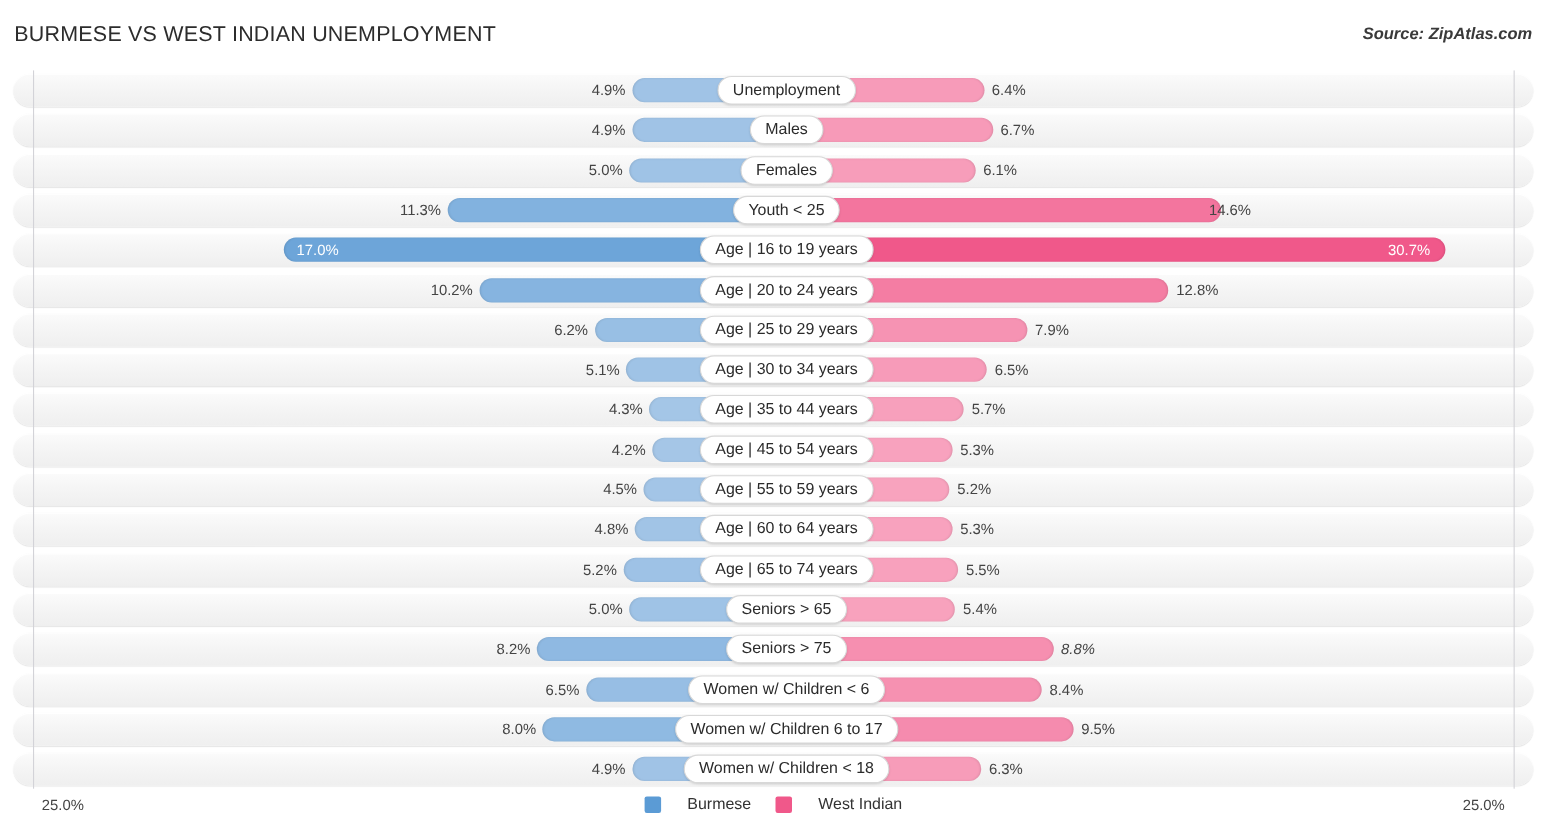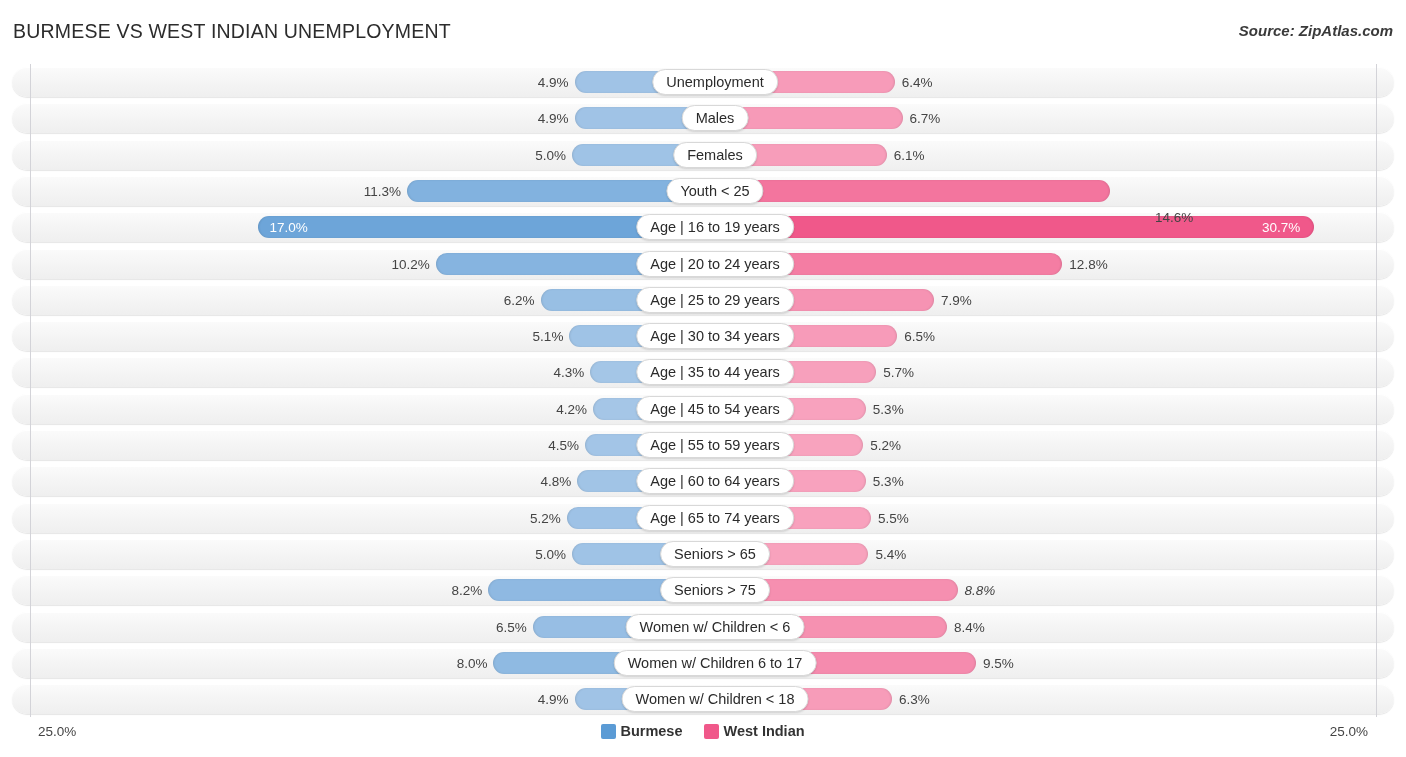--- a/index.html
+++ b/index.html
@@ -132,23 +132,22 @@
     left: 0; width: 1406px;
     display: flex;
     justify-content: center;
     align-items: center;
     gap: 22px;
     pointer-events: none;
   }
   .legend-item {
     display: flex;
     align-items: center;
-    gap: 4px;
+    gap: 24px;
     pointer-events: auto;
-    font-weight: bold;
   }
   .legend-swatch {
     width: 15px; height: 15px;
     border-radius: 2px;
     display: inline-block;
   }
   .legend-label {
     font-size: 14.5px;
     color: #333;
   }
@@ -189,21 +188,21 @@
           <div class="val val-left" style="right: 828px;">5.0%</div>
           <div class="val val-right" style="left: 881.82px;">6.1%</div>
           <div class="pill">Females</div>
         </div>
       </div>
       <div class="row" style="top: 111.9px;">
         <div class="row-inner">
           <div class="bar bar-left" style="left: 394.94px; width: 296.06px; background: rgb(130, 178, 223);"></div>
           <div class="bar bar-right" style="left: 715px; width: 382.52px; background: rgb(243, 117, 158);"></div>
           <div class="val val-left" style="right: 993.06px;">11.3%</div>
-          <div class="val val-right" style="left: 1143px; margin-top: 26px;">14.6%</div>
+          <div class="val val-right" style="left: 1087px;">14.6%</div>
           <div class="pill">Youth &lt; 25</div>
         </div>
       </div>
       <div class="row" style="top: 148.2px;">
         <div class="row-inner">
           <div class="bar bar-left" style="left: 245.6px; width: 445.4px; background: rgb(109, 165, 217);"></div>
           <div class="bar bar-right" style="left: 715px; width: 586.88px; background: rgb(240, 88, 138);"></div>
           <div class="val val-left inside" style="left: 257.6px;">17.0%</div>
           <div class="val val-right inside" style="left: 1249.88px;">30.7%</div>
           <div class="pill">Age | 16 to 19 years</div>

